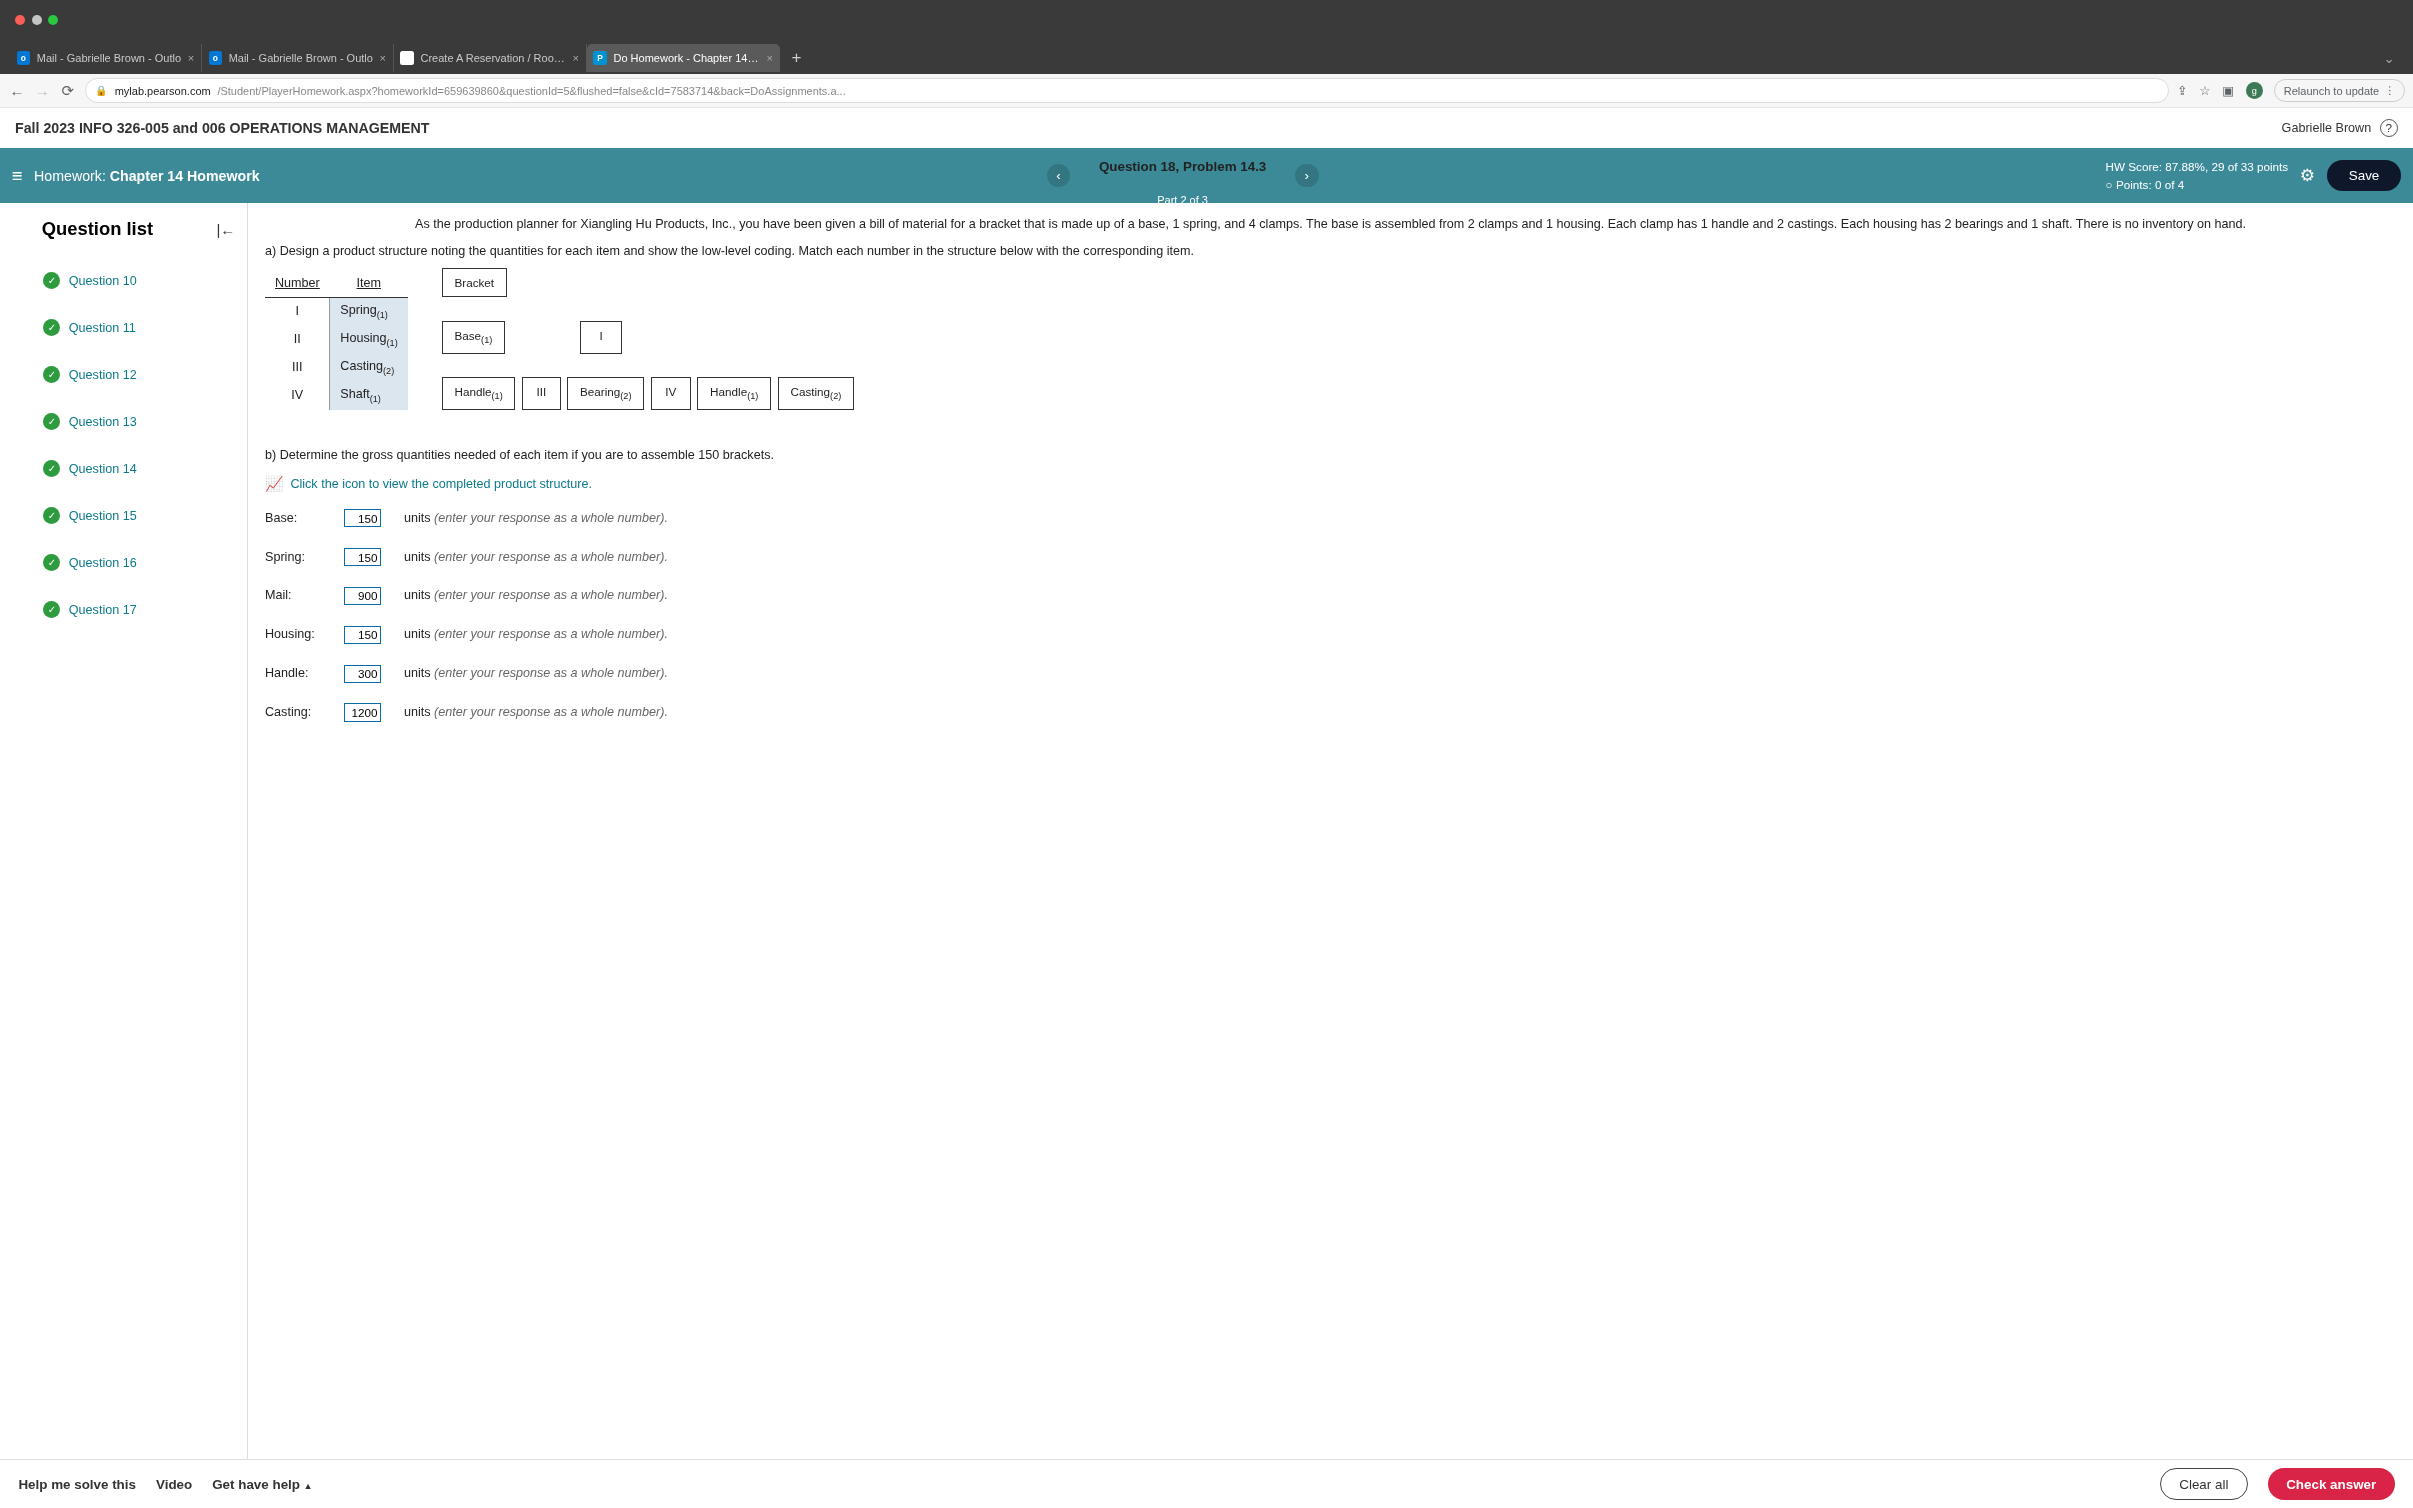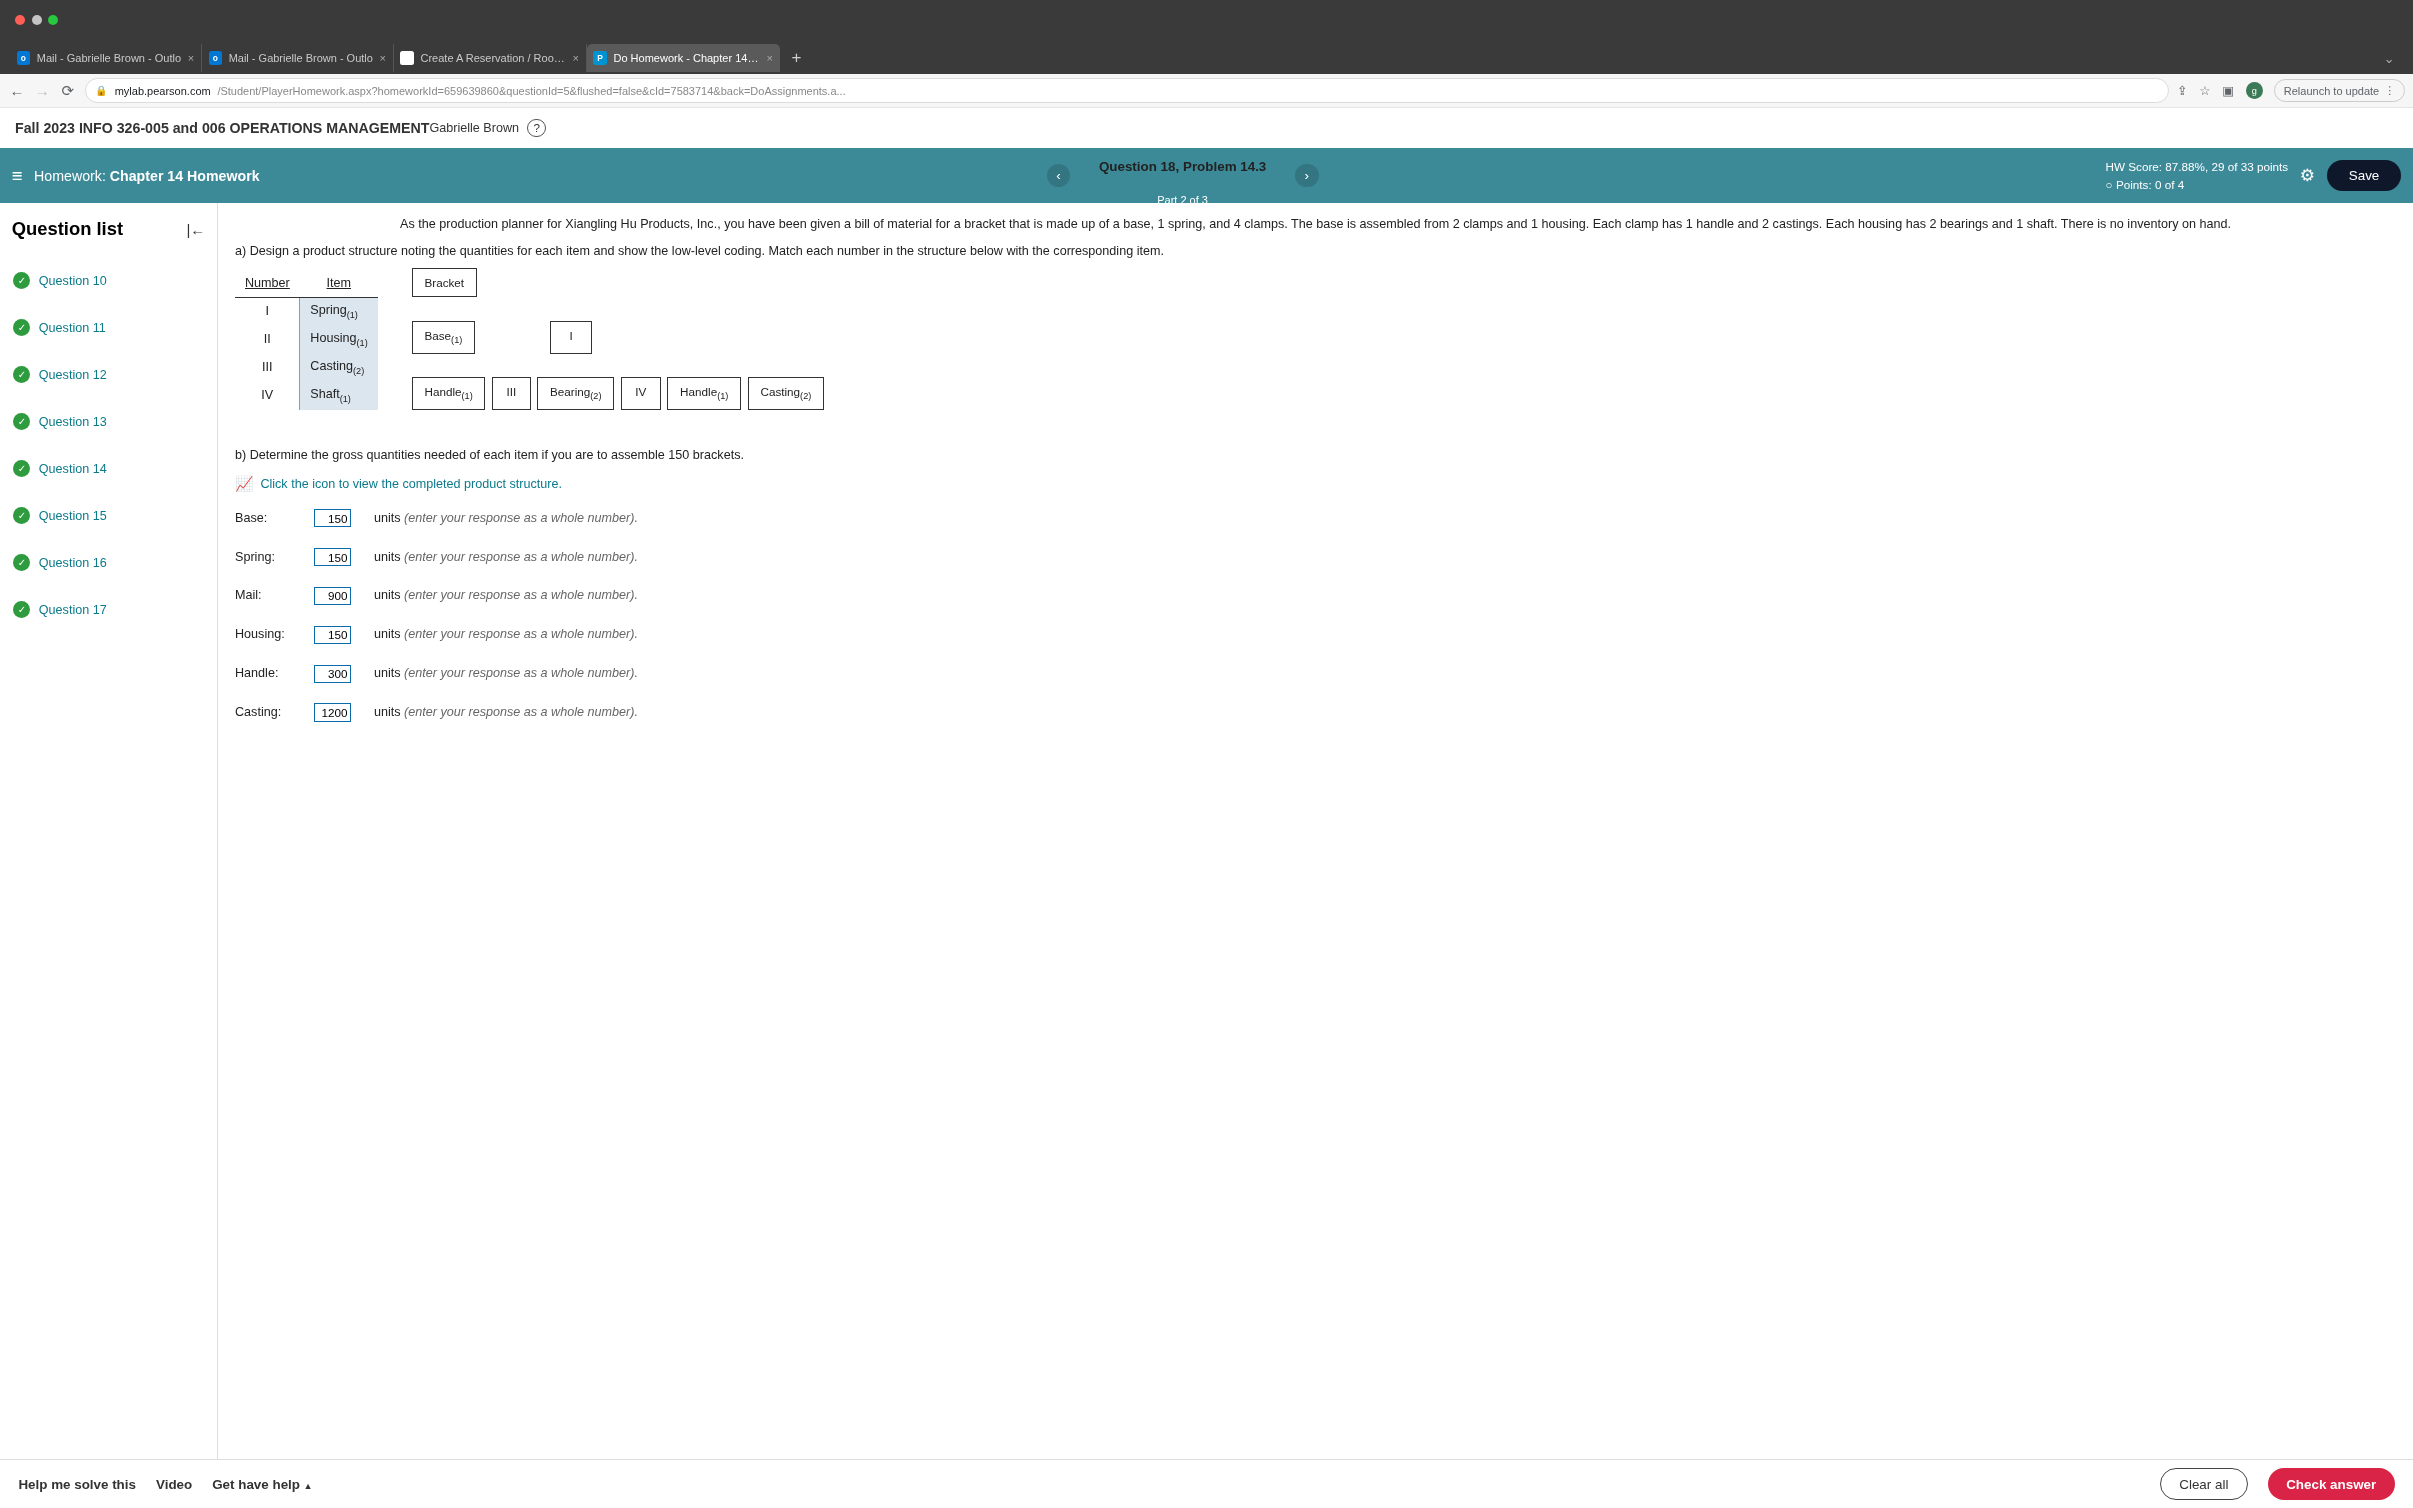--- a/index.html
+++ b/index.html
@@ -33,41 +33,41 @@
 .nav-btn.dim { color: #bdbdbd; }
 .url-field { flex: 1; height: 25px; background: #fff; border: 0.8px solid #dcdcdc; border-radius: 13.4px; display: flex; align-items: center; padding: 0 10px; color: #555; font-size: 11px; gap: 6.7px; }
 .url-field .lock { color:#5f6368; font-size:10px; }
 .url-field .host { color: #202124; }
 .url-field .path { color: #888; white-space:nowrap; overflow:hidden; }
 .url-right { display:flex; align-items:center; gap:11.7px; color:#5f6368; font-size:12.6px;}
 .avatar { width:17px; height:17px; border-radius:50%; background:#3c7a57; color:#fff; display:flex; align-items:center; justify-content:center; font-size:9.2px; }
 .relaunch { border:0.8px solid #ccc; border-radius:13.4px; padding: 4.2px 8.4px; font-size:11px; display:flex; align-items:center; gap:5px; }
 
 
-.course-hdr { height: 40px; display: flex; align-items: center; padding: 0 15px; font-size: 14.2px; font-weight: 600; color: #333; }
+.course-hdr { height: 40px; display: flex; align-items: center; padding: 0 15px; font-size: 14.2px; font-weight: 600; color: #333; justify-content:space-between; }
 .course-right { display:flex; align-items:center; gap:8.4px; font-size:12.6px; font-weight:400;}
 .qmark { width:18.4px; height:18.4px; border:1.7px solid #555; border-radius:50%; display:flex; align-items:center; justify-content:center; font-size:11.7px; }
 
 
 .assign-bar { height: 55px; background: #3c8a98; color: #fff; display: flex; align-items: center; padding: 0 11.7px; gap: 11.7px; }
 .ham { font-size: 18.4px; }
 .assign-title { font-size: 14.2px; }
 .assign-title .bold { font-weight: 600; }
 .assign-center { flex:1; display:flex; justify-content:center; align-items:center; gap:11.7px; }
 .nav-circle { width:23.5px; height:23.5px; border-radius:50%; background:rgba(0,0,0,0.15); display:flex; align-items:center; justify-content:center; font-size:13.4px; }
 .q-info { text-align:center; }
 .q-info .main { font-weight:600; font-size:13.4px; }
 .q-info .sub { font-size:11px; }
 .score-block { font-size:11.7px; line-height:1.5; }
 .score-block .pts::before { content:"○ "; }
 .gear { font-size:17px; }
 .save-btn { background: #0f172a; border-radius: 17px; padding: 8.4px 22px; font-size: 13.4px; font-weight:500; }
 
 
-.layout { display: flex; height: calc(100vh - 42px - 32px - 34px - 40px - 55px - 49px); }
+.layout { display: flex; height: calc(100vh - 42px - 32px - 34px - 40px - 55px - 49px); padding-left: 30px; }
 .sidebar { width: 218px; border-right: 0.8px solid #ddd; overflow-y: auto; }
 .side-hdr { display:flex; align-items:center; justify-content:space-between; padding: 15px 11.7px 17px; }
 .side-hdr h2 { font-size: 18.4px; font-weight: 600; }
 .collapse-icon { font-size:15px; color:#333; }
 .q-item { display:flex; align-items:center; padding: 15px 13.4px; gap:8.4px; font-size:12.6px; color:#0b7a8a; }
 .q-item .chk { width:17px; height:17px; border-radius:50%; background:#2e9b3f; color:#fff; display:flex; align-items:center; justify-content:center; font-size:10px; }
 
 .main { flex:1; overflow:auto; padding: 11.7px 17px 17px; font-size:12.6px; color:#222; line-height:1.5; position:relative;}
 .main .intro { margin-bottom: 8.4px; text-align: center; }
 .main .part-a { margin: 5px 0 6.7px; }

